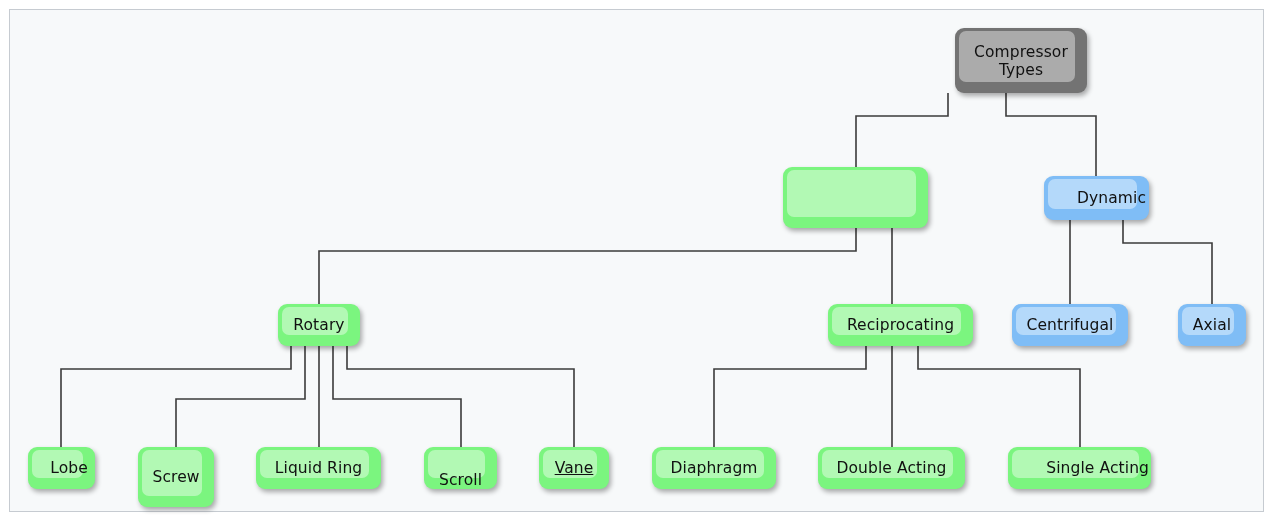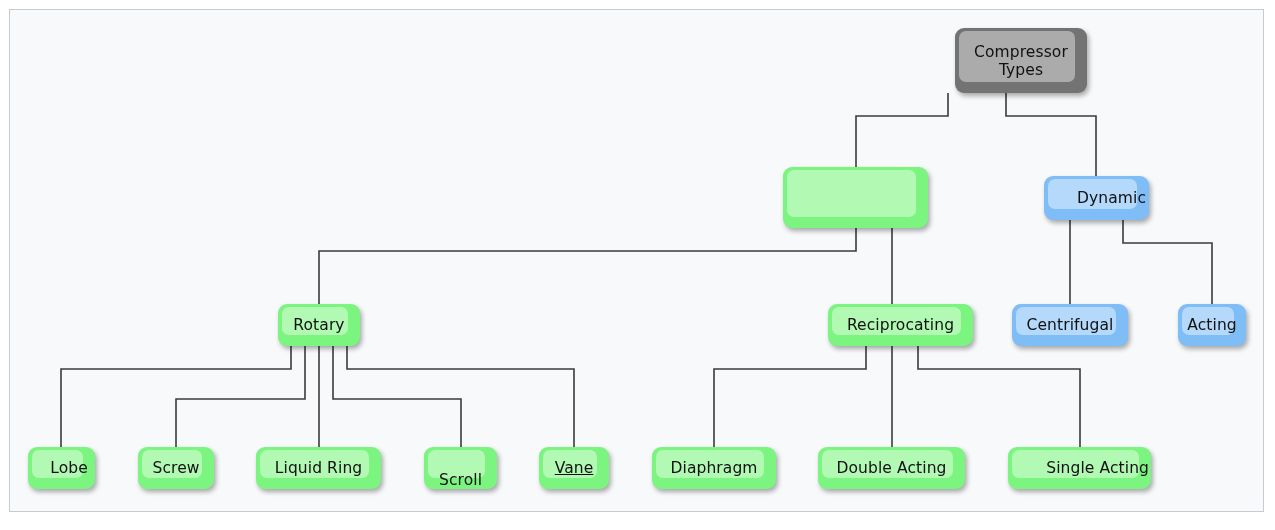--- a/index.html
+++ b/index.html
@@ -91,23 +91,23 @@
       <polyline points="908,336 908,359 1070,359 1070,437" fill="none" stroke="#3b3b3b" stroke-width="1.6" stroke-linejoin="miter"></polyline>
     </svg>
   <div id="nodes">
       <div class="node red" style="left: 901px; top: 18px; width: 132px; height: 65px;"><span class="gloss"></span><span class="label">Compressor
 Types</span></div>
       <div class="node green" style="left: 773px; top: 157px; width: 145px; height: 61px;"><span class="gloss"></span></div>
       <div class="node blue" style="left: 1034px; top: 166px; width: 105px; height: 44px; padding-left: 30px;"><span class="gloss"></span><span class="label">Dynamic</span></div>
       <div class="node green" style="left: 268px; top: 294px; width: 82px; height: 42px;"><span class="gloss"></span><span class="label">Rotary</span></div>
       <div class="node green" style="left: 810px; top: 294px; width: 145px; height: 42px; margin-left: 8px;"><span class="gloss"></span><span class="label">Reciprocating</span></div>
       <div class="node blue" style="left: 1002px; top: 294px; width: 116px; height: 42px;"><span class="gloss"></span><span class="label">Centrifugal</span></div>
-      <div class="node blue" style="left: 1168px; top: 294px; width: 68px; height: 42px;"><span class="gloss"></span><span class="label">Acting</span></div>
+      <div class="node blue" style="left: 1168px; top: 294px; width: 68px; height: 42px;"><span class="gloss"></span><span class="label">Axial</span></div>
       <div class="node green" style="left: 18px; top: 437px; width: 67px; height: 42px; padding-left: 15px;"><span class="gloss"></span><span class="label">Lobe</span></div>
-      <div class="node green" style="left: 128px; top: 437px; width: 76px; height: 42px;"><span class="gloss"></span><span class="label">Screw</span></div>
+      <div class="node green" style="left: 128px; top: 437px; width: 76px; height: 60px;"><span class="gloss"></span><span class="label">Screw</span></div>
       <div class="node green" style="left: 246px; top: 437px; width: 125px; height: 42px;"><span class="gloss"></span><span class="label">Liquid Ring</span></div>
       <div class="node green" style="left: 414px; top: 437px; width: 73px; height: 42px; align-items: flex-end;"><span class="gloss"></span><span class="label">Scroll</span></div>
       <div class="node green" style="left: 529px; top: 437px; width: 70px; height: 42px; text-decoration: underline;"><span class="gloss"></span><span class="label">Vane</span></div>
       <div class="node green" style="left: 642px; top: 437px; width: 124px; height: 42px;"><span class="gloss"></span><span class="label">Diaphragm</span></div>
       <div class="node green" style="left: 808px; top: 437px; width: 147px; height: 42px;"><span class="gloss"></span><span class="label">Double Acting</span></div>
       <div class="node green" style="left: 998px; top: 437px; width: 143px; height: 42px; justify-content: flex-end;"><span class="gloss"></span><span class="label">Single Acting</span></div>
     </div>
 </div>
 
 </body></html>

